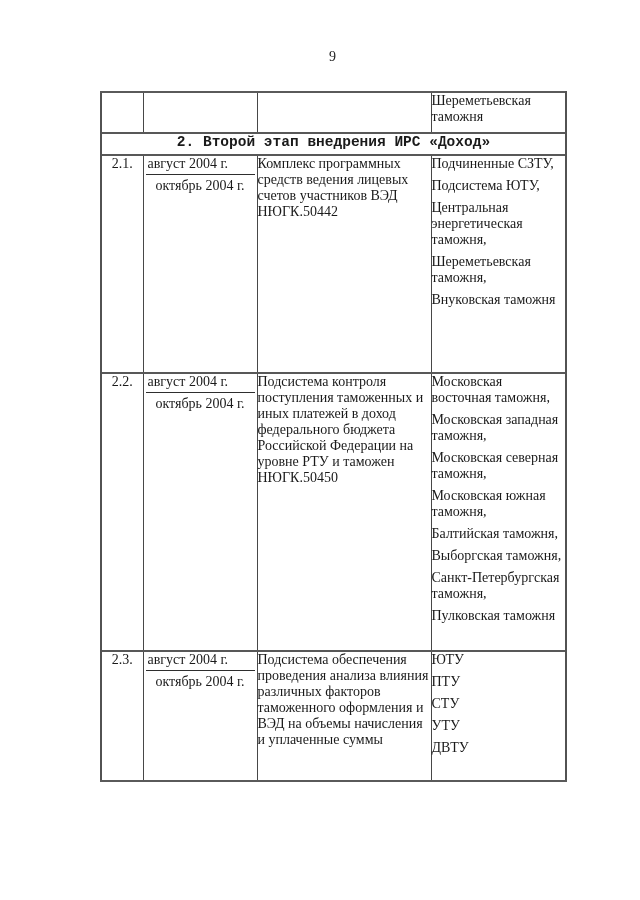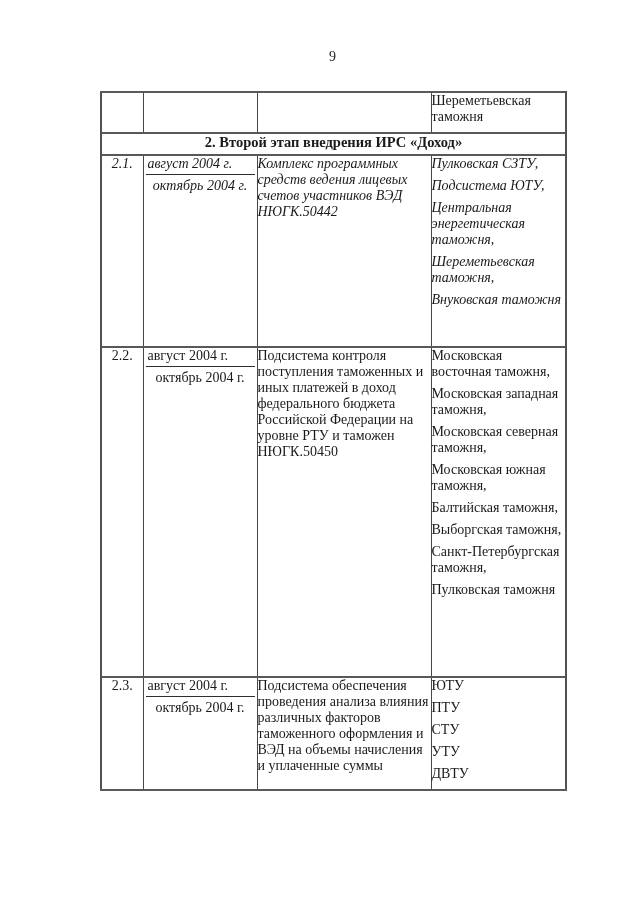--- a/index.html
+++ b/index.html
@@ -66,26 +66,27 @@
   }
   .desc-cell { padding: 3px 8px 2px 6px; }
   .recip-cell { padding: 4px 6px 2px 7px; }
   .recip-cell p { margin: 0 0 6px 0; line-height: 16px; }
   .recip-cell p:last-child { margin-bottom: 0; }
   .section-header {
     font-weight: bold;
     text-align: center;
     padding: 2px 2px 3px 2px;
     font-size: 14.5px;
+    font-family: Liberation Mono, monospace;
   }
   .cont-row td { height: 41px; }
   .hdr-row td { height: 22px; }
-  .row-21 td { height: 192px; font-style: italic; }
-  .row-22 td { height: 330px; margin-top: 20px; }
-  .row-23 td { height: 113px; }
+  .row-21 td { height: 218px; }
+  .row-22 td { height: 278px; margin-top: 20px; }
+  .row-23 td { height: 130px; }
 </style>
 </head>
 <body>
 
 <div class="page">
 
   <div class="page-number">9</div>
 
   <table class="doc-table">
     <colgroup>
@@ -110,21 +111,21 @@
     </tr>
 
     <tr class="row-21">
       <td class="num-cell">2.1.</td>
       <td class="date-cell">
         <span class="date-start">август 2004 г.</span>
         <span class="date-end">октябрь 2004 г.</span>
       </td>
       <td class="desc-cell">Комплекс программных средств ведения лицевых счетов участников ВЭД НЮГК.50442</td>
       <td class="recip-cell">
-        <p>Пулковская СЗТУ,</p>
+        <p>Подчиненные СЗТУ,</p>
         <p>Подсистема ЮТУ,</p>
         <p>Центральная энергетическая таможня,</p>
         <p>Шереметьевская таможня,</p>
         <p>Внуковская таможня</p>
       </td>
     </tr>
 
     <tr class="row-22">
       <td class="num-cell">2.2.</td>
       <td class="date-cell">

